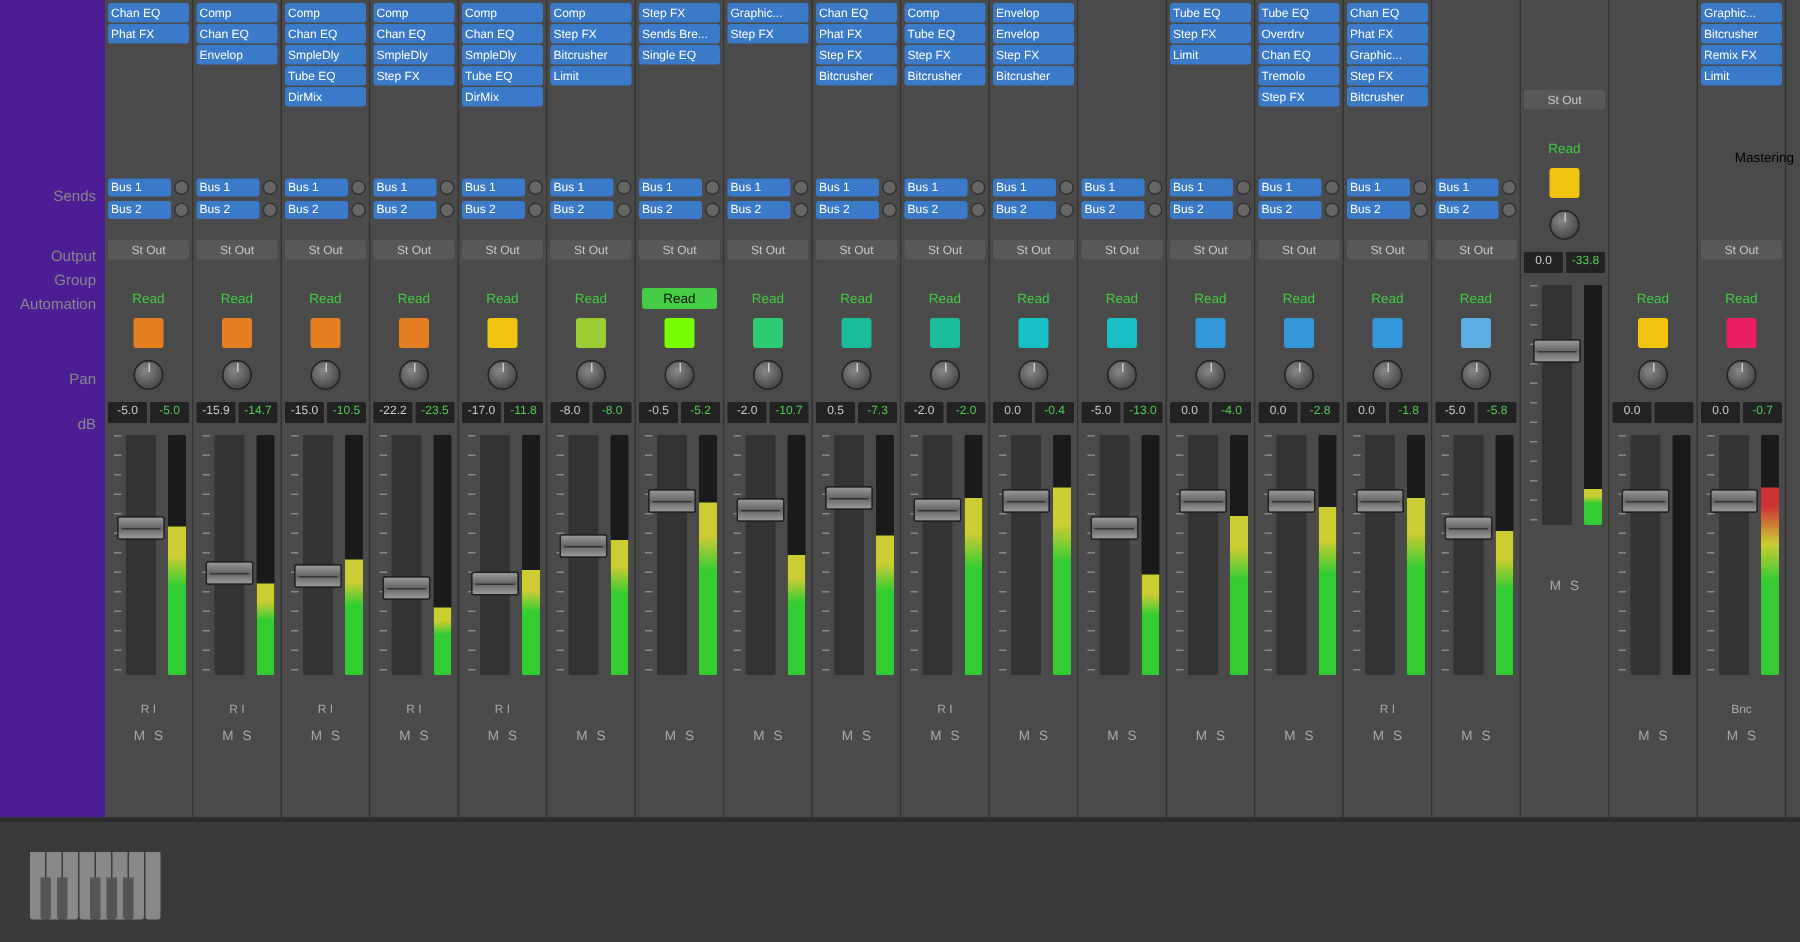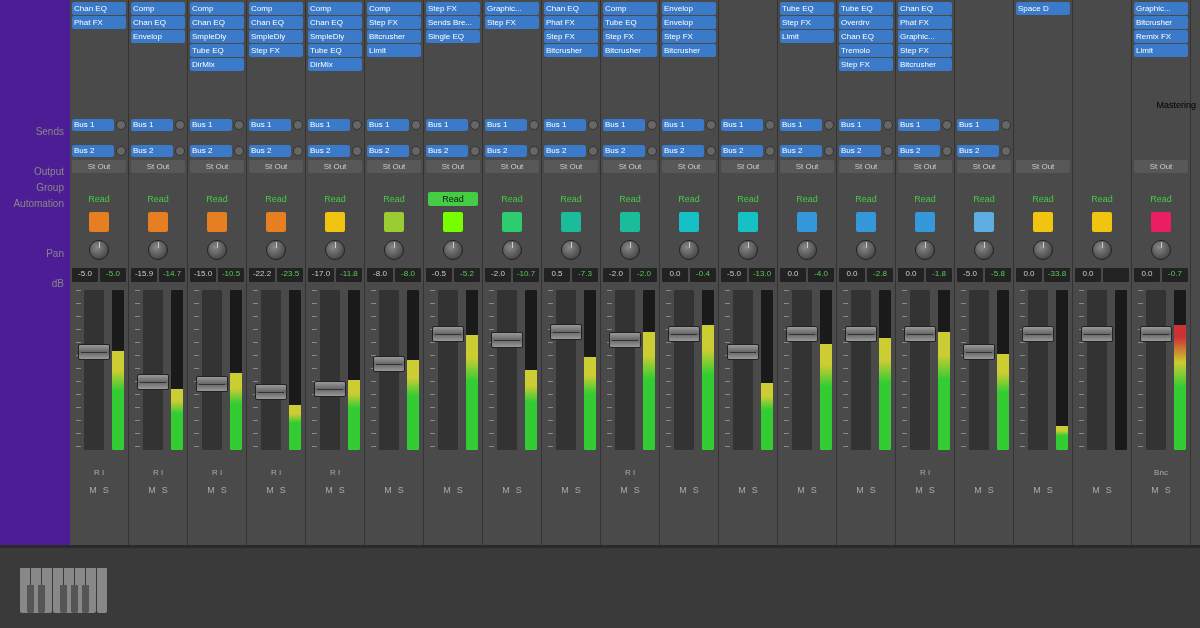--- a/index.html
+++ b/index.html
@@ -4,21 +4,21 @@
 <style>
 *{margin:0;padding:0;box-sizing:border-box;font-family:Helvetica,Arial,sans-serif;user-select:none}
 body{background:#3a3a3a;width:1200px;height:628px;overflow:hidden;position:relative}
 .mixer{display:flex;height:545px;background:#4a4a4a}
 .labels{width:70px;flex-shrink:0;background:#4c1d95;position:relative}
 .label{position:absolute;right:6px;color:#888;font-size:10px;text-align:right}
 .channels{display:flex;flex:1;overflow:hidden}
 .ch{width:59px;flex-shrink:0;border-right:1px solid #333;display:flex;flex-direction:column;background:#4a4a4a;position:relative}
 .inserts{height:100px;padding:2px;display:flex;flex-direction:column;gap:1px}
 .ins{background:#3a7ac8;color:#fff;font-size:8px;padding:1px 2px;border-radius:2px;height:13px;line-height:11px;overflow:hidden;cursor:pointer;white-space:nowrap}
-.sends{height:32px;padding:1px 2px;margin-top:18px;display:flex;flex-direction:column;gap:14px}
+.sends{height:32px;padding:1px 2px;margin-top:18px;display:flex;flex-direction:column;gap:3px}
 .send{display:flex;gap:2px;align-items:center}
 .send-lbl{background:#3a7ac8;color:#fff;font-size:8px;padding:1px 2px;border-radius:2px;height:12px;line-height:10px;flex:1;overflow:hidden;cursor:pointer}
 .send-knob{width:10px;height:10px;border-radius:50%;background:#666;border:1px solid #333}
 .output{height:16px;margin-top:10px}
 .out-btn{background:#585858;color:#ccc;font-size:8px;padding:2px;border-radius:2px;text-align:center;margin:0 2px;cursor:pointer}
 .group{height:14px}
 .auto{height:16px;margin-top:2px}
 .auto-btn{color:#4c4;font-size:9px;text-align:center;padding:2px;cursor:pointer}
 .auto-btn.active{background:#4c4;color:#111;border-radius:2px;margin:0 4px}
 .icon-row{height:24px;display:flex;justify-content:center;align-items:center;margin-top:2px}
@@ -1033,23 +1033,20 @@
             <div class="meter-fill" style="height: 60%;"></div>
           </div>
         </div>
         <div class="ri-row"></div>
         <div class="ms-row">
           <div class="ms-btn">M</div>
           <div class="ms-btn">S</div>
         </div>
       </div>
       <div class="ch">
-        <div class="inserts">
-          <div class="ins">Space D</div>
-        </div>
         <div class="sends"></div>
         <div class="output">
           <div class="out-btn">St Out</div>
         </div>
         <div class="group"></div>
         <div class="auto">
           <div class="auto-btn">Read</div>
         </div>
         <div class="icon-row">
           <div class="trk-icon" style="background: rgb(241, 196, 15);"></div>

